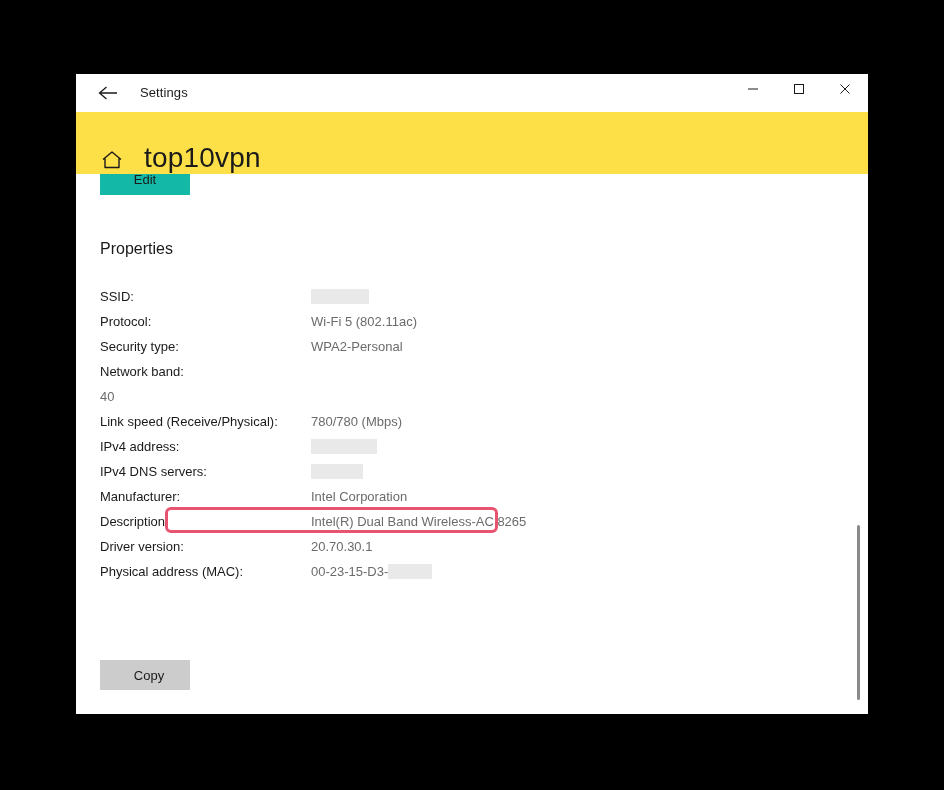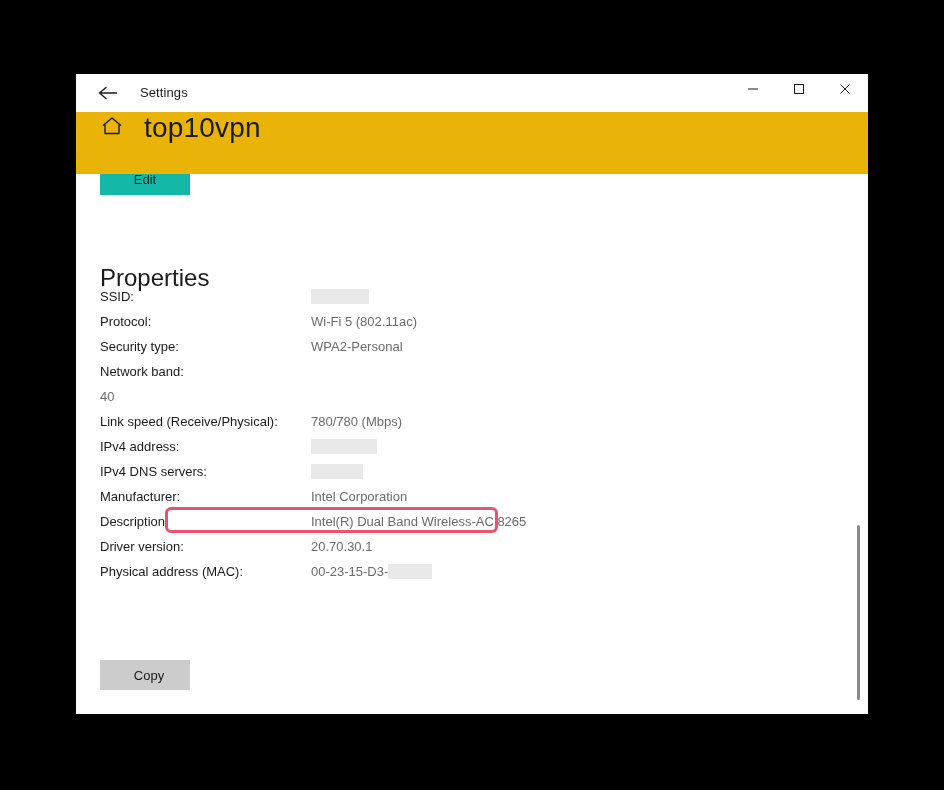--- a/index.html
+++ b/index.html
@@ -67,24 +67,24 @@
   #btn-max  { right: 46px; }
   #btn-close{ right: 0px; }
 
   
   #page-header {
     position: absolute;
     left: 0;
     top: 38px;
     width: 100%;
     height: 62px;
-    background: #eab308;
+    background: #fde047;
     z-index: 5;
     display: flex;
-    align-items: flex-start;
+    align-items: flex-end;
   }
 
   #home-icon {
     margin-left: 22px;
     width: 28px;
     height: 28px;
     display: flex;
     align-items: center;
     justify-content: center;
     cursor: pointer;
@@ -119,24 +119,23 @@
     font-family: "Liberation Sans", sans-serif;
     font-size: 13px;
     color: #1a1a1a;
     cursor: pointer;
   }
 
   #properties-heading {
     position: absolute;
     left: 24px;
     top: 66px;
-    font-size: 24px;
+    font-size: 16px;
     font-weight: 300;
     color: #1a1a1a;
-    margin-top: 24px;
   }
 
   #prop-table {
     position: absolute;
     left: 24px;
     top: 110px;
     width: 620px;
   }
 
   .prop-row {

